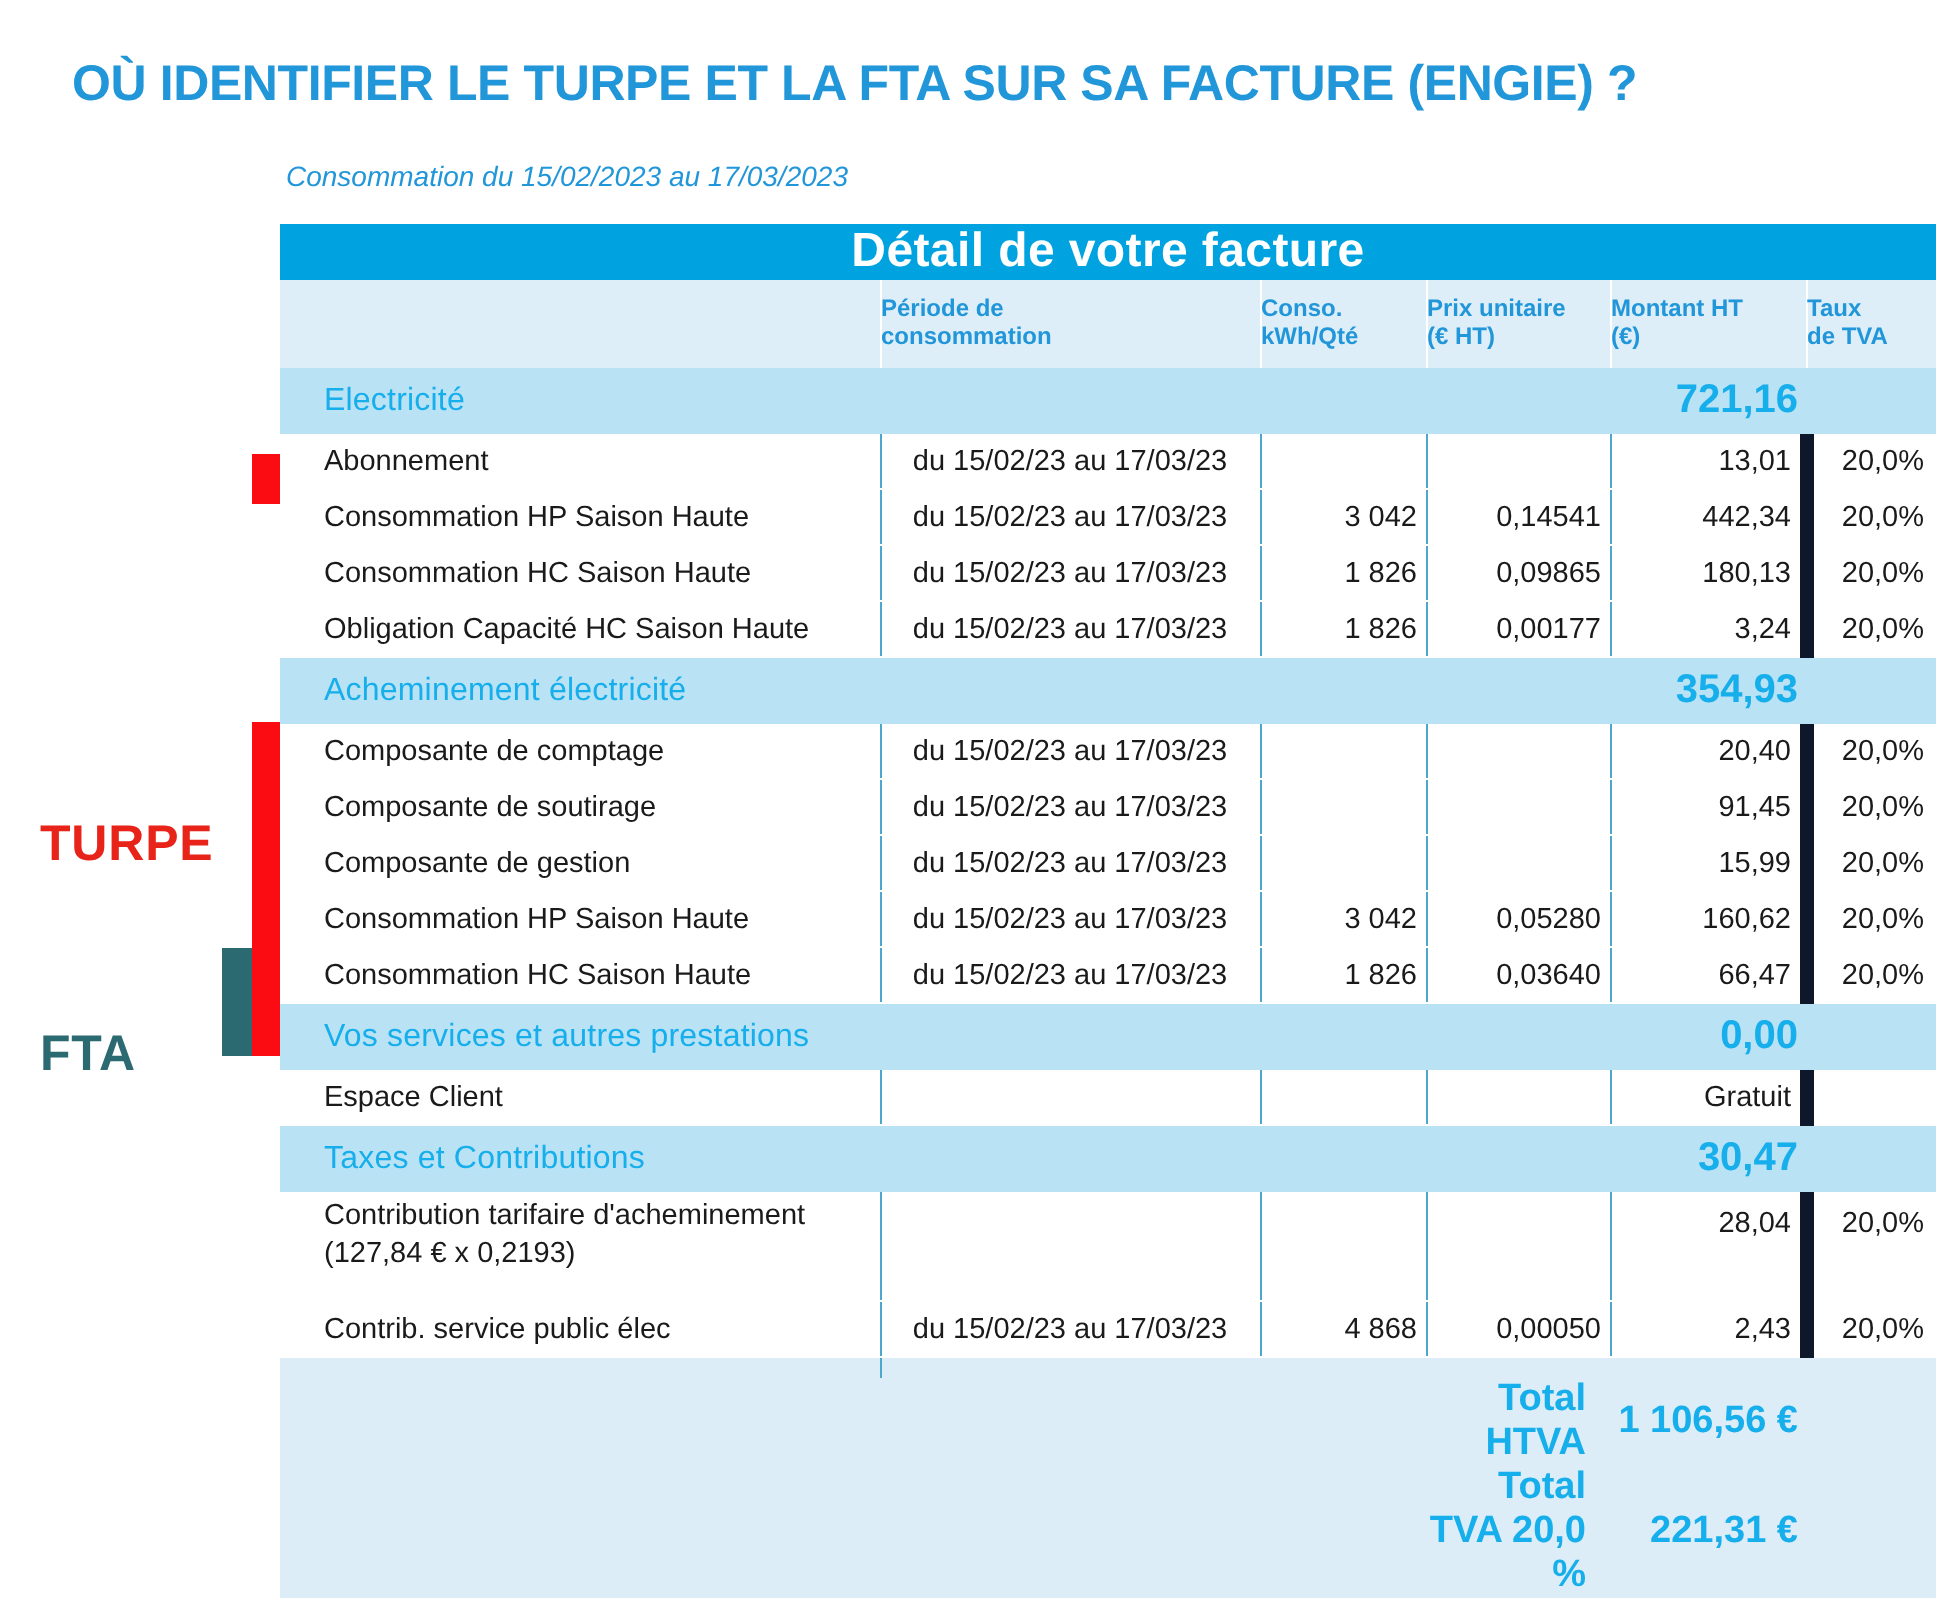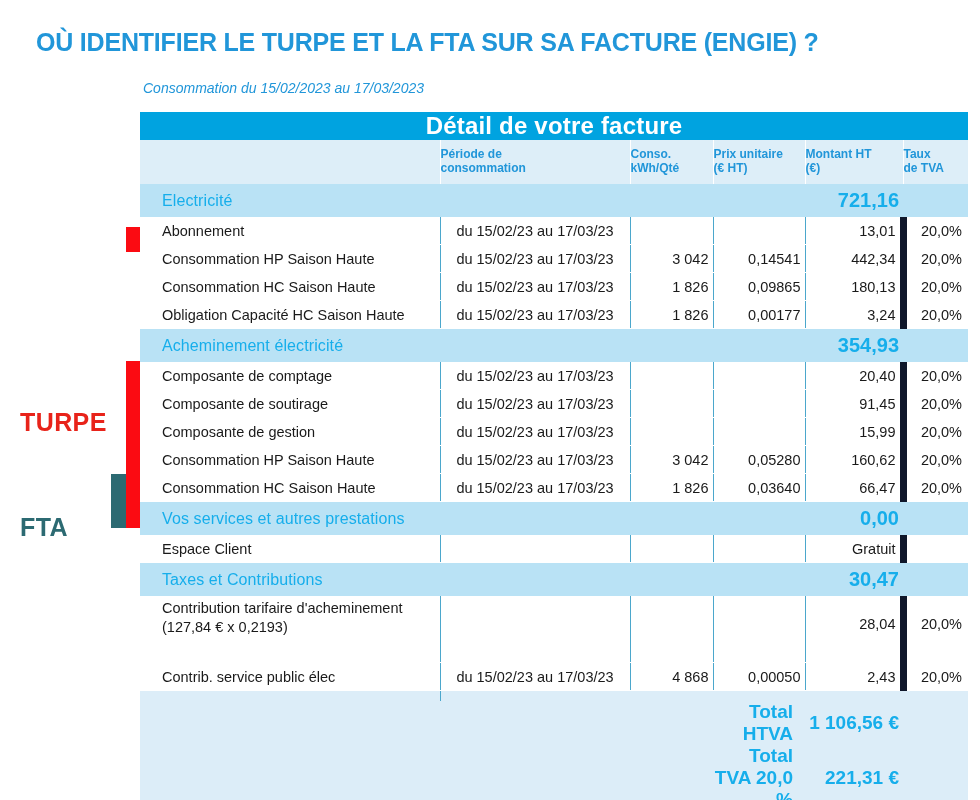--- a/index.html
+++ b/index.html
@@ -186,21 +186,21 @@
     text-align: right;
     padding-right: 4px;
     border-right: 7px solid #0f172a;
   }
   .data-row td.cell-vat {
     text-align: right;
     padding-right: 6px;
   }
   .data-row.tall td { height: 46px; vertical-align: top; padding-top: 3px; }
   .data-row.tall td.cell-amount,
-  .data-row.tall td.cell-vat { vertical-align: top; padding-top: 20px; }
+  .data-row.tall td.cell-vat { vertical-align: top; padding-top: 8px; }
 
   .desc-two-line { line-height: 1.28; }
 
   
   .spacer-row td {
     height: 10px;
     background: #dcedf8;
     border-top: 1px solid #4ba7cc;
   }
   .spacer-row td.sp-left {

